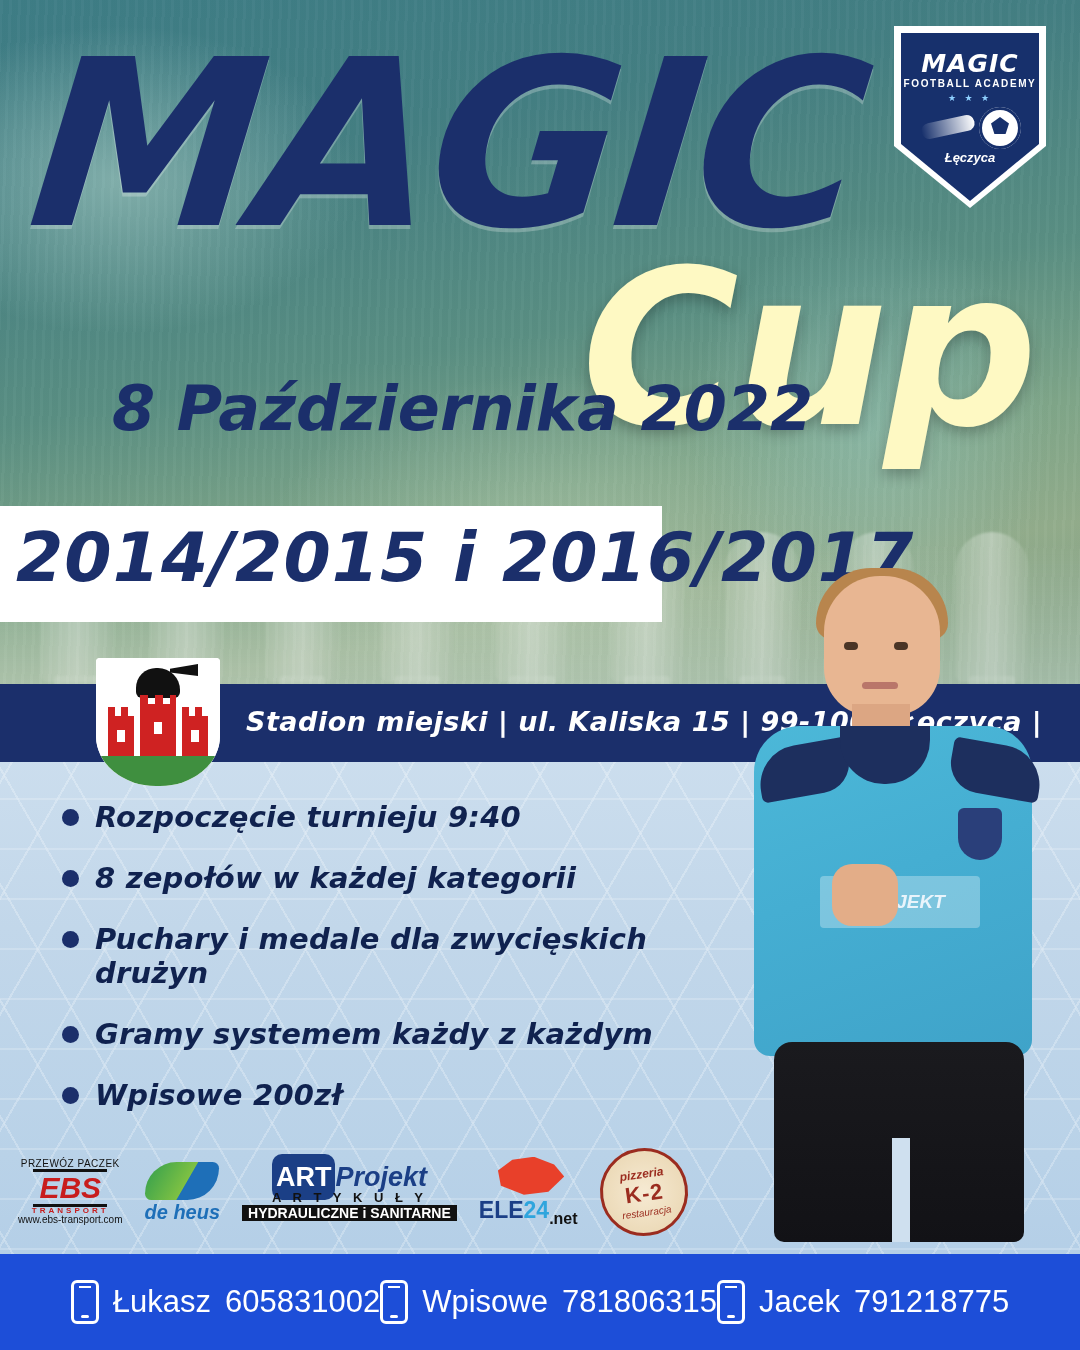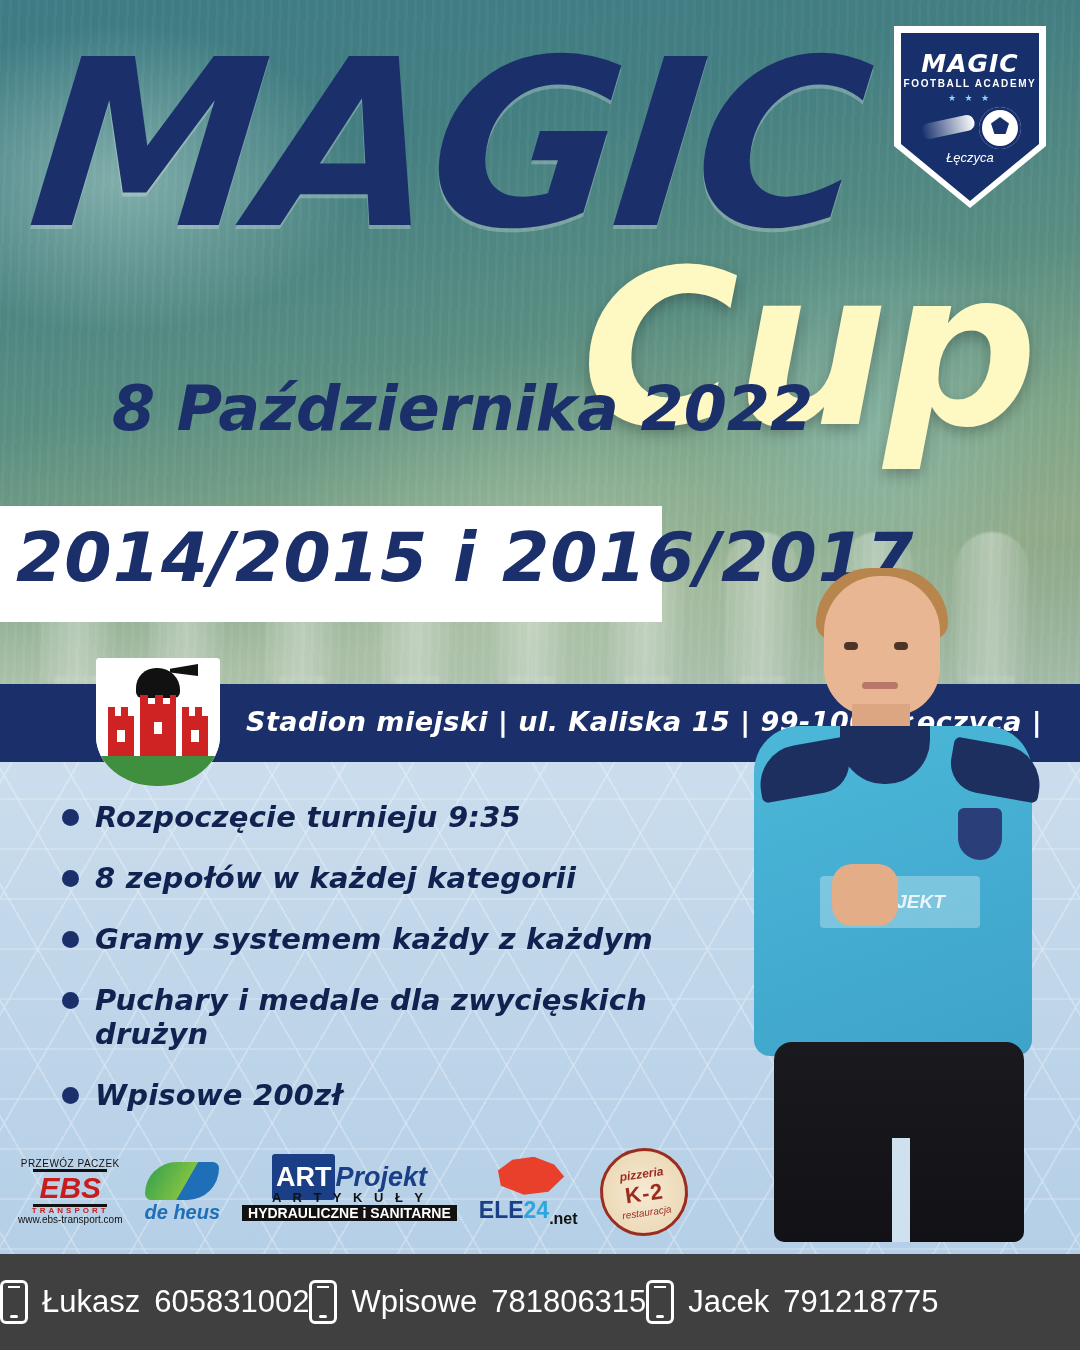--- a/index.html
+++ b/index.html
@@ -199,21 +199,21 @@
     content:""; position:absolute; left:12px; top:10px; width:18px; height:17px;
     background:#17306c; clip-path: polygon(50% 0,100% 38%,81% 100%,19% 100%,0 38%);
   }
   .badge-swoosh {
     position:absolute; top: 86px; left: 20px; width: 54px; height: 16px;
     background: linear-gradient(90deg, rgba(255,255,255,0), #ffffff);
     border-radius: 10px; transform: rotate(-12deg);
   }
   .badge-city {
     position:absolute; bottom: 36px; left: 0; right: 0;
-    font-size: 13px; font-style: italic; font-weight: 400;
+    font-size: 13px; font-style: italic; font-weight: 700;
   }
 
   
   .bullets {
     position: absolute; left: 62px; top: 800px; width: 640px;
   }
   .bullet-item {
     display: flex; align-items: baseline; gap: 16px;
     margin-bottom: 27px;
   }
@@ -300,21 +300,21 @@
   }
   .sp-ebs .sub { font-size: 8px; letter-spacing: 3px; color:#c81d1d; font-weight:700;}
   .sp-ebs .url { font-size: 10px; color:#111; font-weight:400;}
   .sp-deheus .leaf {
     width: 74px; height: 38px; margin: 0 auto 2px;
     background: linear-gradient(120deg,#2f9d4e,#7ec143 55%,#1e6fb8 56%,#1e6fb8 100%);
     border-radius: 40px 8px 40px 8px;
   }
   .sp-deheus .nm { font-size: 20px; font-weight: 800; font-style: italic; color:#1e6fb8;}
   .sp-art .l1 { font-size: 27px; font-weight: 800; color:#1b3f86; font-style: italic;}
-  .sp-art .l1 b { background:#1b3f86; color:#fff; padding:8px 4px; border-radius:3px; font-style: normal; text-align: right;}
+  .sp-art .l1 b { background:#1b3f86; color:#fff; padding:8px 4px; border-radius:10px; font-style: normal; text-align: right;}
   .sp-art .l2 { font-size: 13px; letter-spacing: 4px; color:#111; font-weight: 700;}
   .sp-art .l3 { font-size: 14px; color:#fff; background:#111; font-weight:700; padding: 1px 6px; }
   .sp-ele .map {
     width: 72px; height: 38px; margin: 0 auto 3px;
     background:#e8402a;
     clip-path: polygon(8% 36%, 28% 8%, 58% 0, 86% 20%, 100% 52%, 78% 92%, 44% 100%, 12% 76%);
   }
   .sp-ele .nm { font-size: 23px; font-weight: 800; color:#1b3f86; }
   .sp-ele .nm i { color:#2fa5dd; font-style: normal;}
   .sp-ele .nm sub { font-size: 16px; color:#111; }
@@ -325,22 +325,22 @@
     display:flex; flex-direction:column; align-items:center; justify-content:center;
     transform: rotate(-8deg);
   }
   .sp-k2 .t { font-size: 12px; font-style: italic; font-weight:700;}
   .sp-k2 .m { font-size: 22px; font-weight: 800; letter-spacing:1px;}
   .sp-k2 .b { font-size: 10px; font-style: italic; }
 
   
   .contact-bar {
     position: absolute; left: 0; bottom: 0; width: 1080px; height: 96px;
-    background: #404040;
-    display: flex; align-items: center; justify-content: flex-start;
+    background: #1d4ed8;
+    display: flex; align-items: center; justify-content: center;
   }
   .contact {
     display: flex; align-items: center; gap: 14px;
     color: #ffffff; font-size: 31px; font-weight: 400;
     font-family: "Liberation Sans", sans-serif;
   }
   .phone-icon {
     width: 28px; height: 44px; border: 3px solid #ffffff; border-radius: 6px;
     position: relative; flex: 0 0 28px;
   }
@@ -404,33 +404,33 @@
     <div class="window" style="left:21px;bottom:44px"></div>
     <div class="window" style="left:58px;bottom:52px"></div>
     <div class="window" style="right:21px;bottom:44px"></div>
     <div class="grass"></div>
   </div>
   <div class="venue-text">Stadion miejski  |  ul. Kaliska 15  |  99-100  |  Łęczyca  |</div>
 
   <div class="bullets">
     <div class="bullet-item">
       <span class="dot"></span>
-      <span class="bullet-text">Rozpoczęcie turnieju 9:35</span>
+      <span class="bullet-text">Rozpoczęcie turnieju 9:40</span>
     </div>
     <div class="bullet-item">
       <span class="dot"></span>
       <span class="bullet-text">8 zepołów w każdej kategorii</span>
     </div>
     <div class="bullet-item">
       <span class="dot"></span>
-      <span class="bullet-text">Gramy systemem każdy z każdym</span>
+      <span class="bullet-text">Puchary i medale dla zwycięskich drużyn</span>
     </div>
     <div class="bullet-item">
       <span class="dot"></span>
-      <span class="bullet-text">Puchary i medale dla zwycięskich drużyn</span>
+      <span class="bullet-text">Gramy systemem każdy z każdym</span>
     </div>
     <div class="bullet-item">
       <span class="dot"></span>
       <span class="bullet-text">Wpisowe 200zł</span>
     </div>
   </div>
 
   <div class="player">
     <div class="pl-hair"></div>
     <div class="pl-head"></div>

